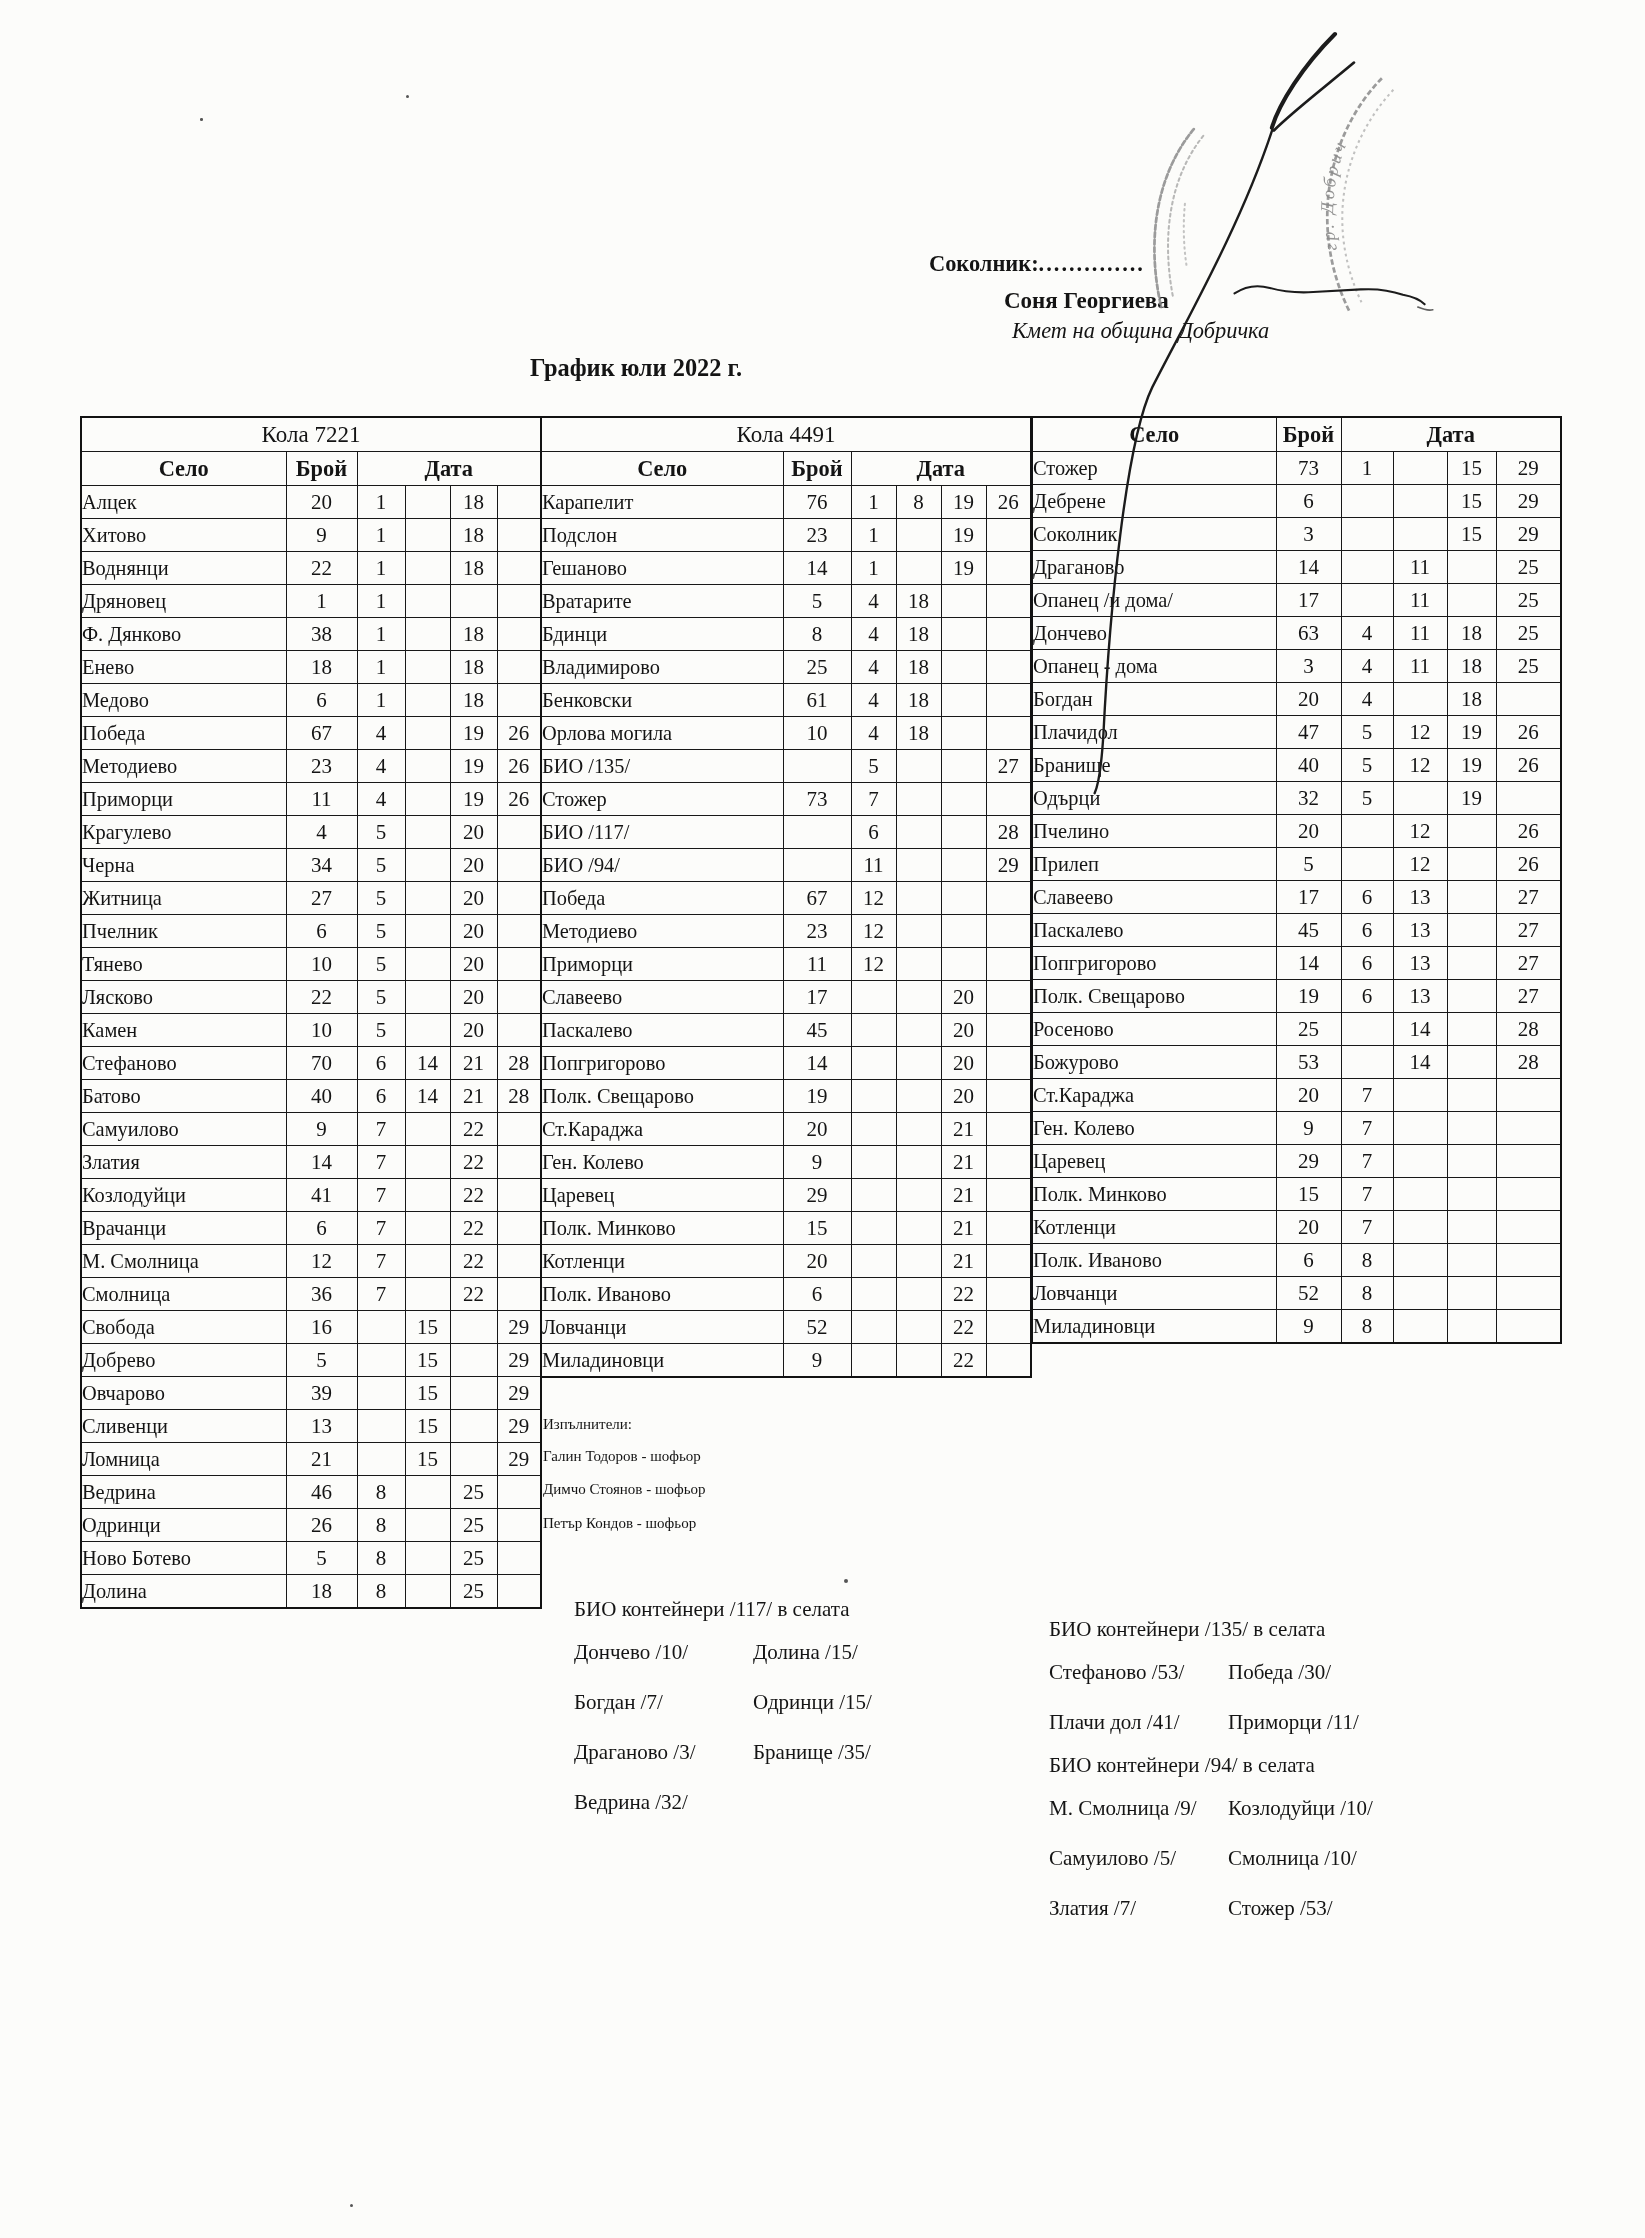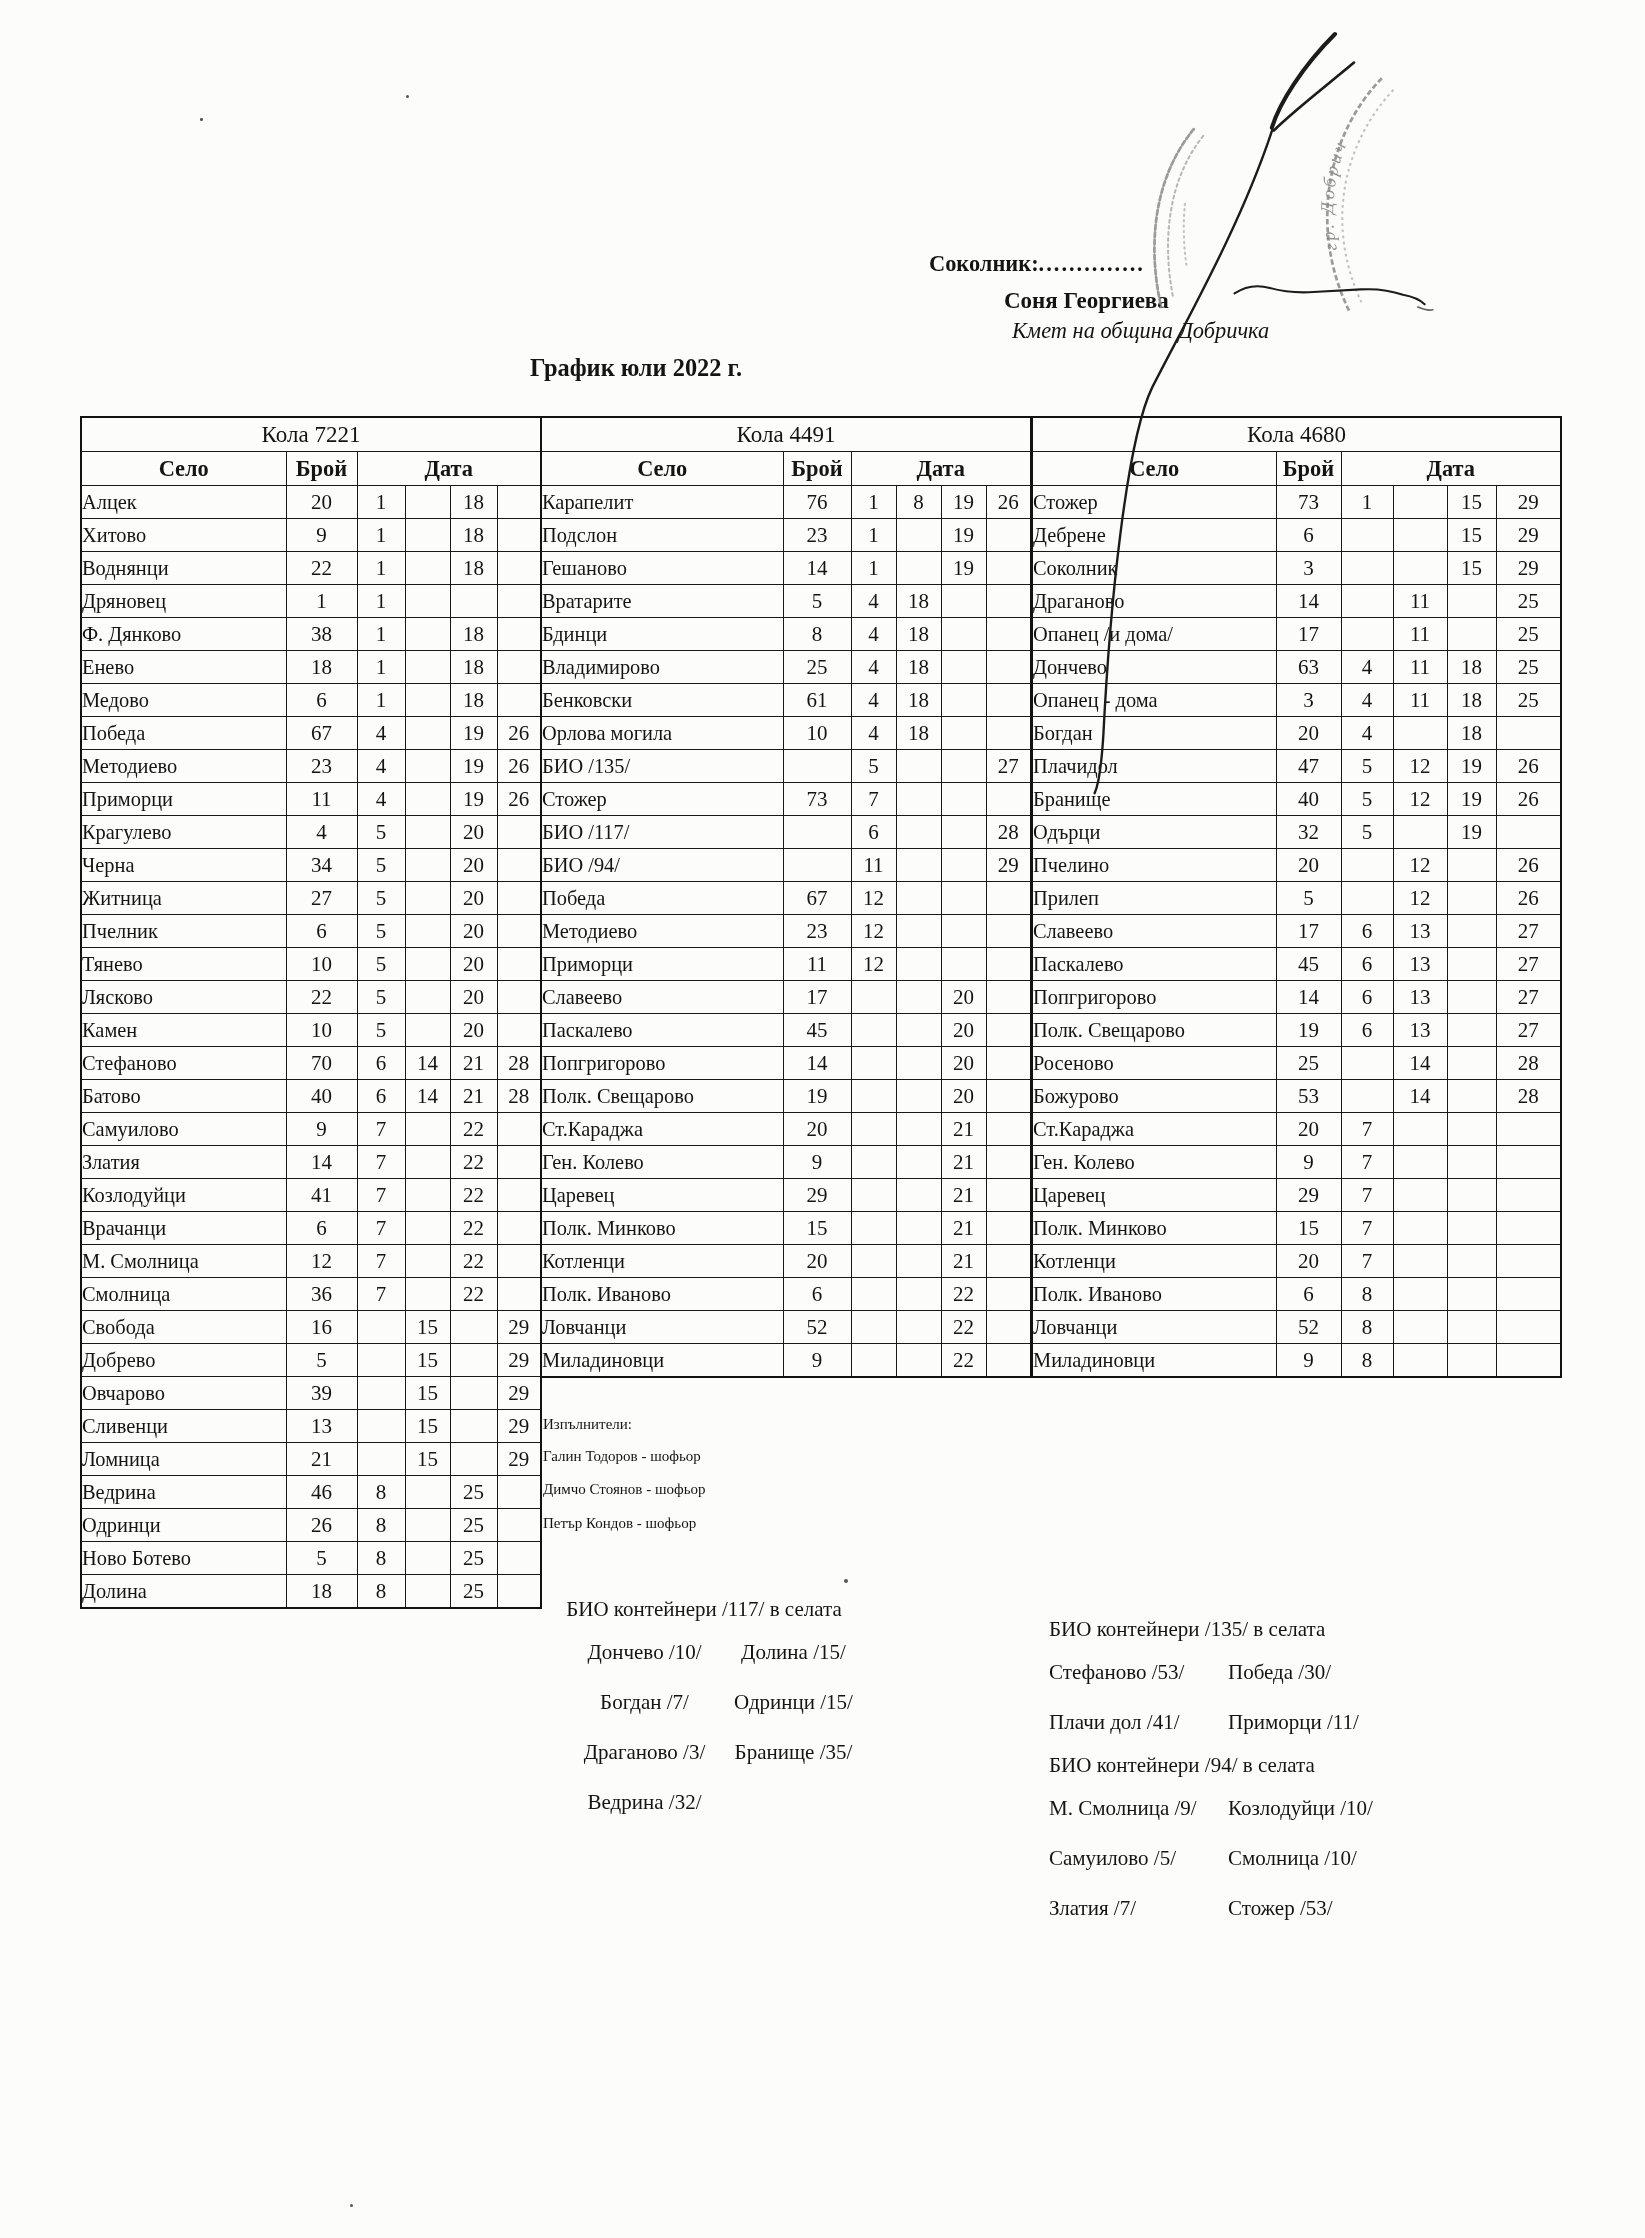--- a/index.html
+++ b/index.html
@@ -29,21 +29,21 @@
   .exec{position:absolute;left:543px;top:1416px;font-size:15px;}
   .exec .ttl{margin-bottom:15px;}
   .exec div{margin-bottom:16.3px;white-space:nowrap;}
 
   .bio{position:absolute;font-size:21px;}
   .bio .ttl{margin-bottom:17.7px;white-space:nowrap;}
   .bio .cols{display:flex;}
   .bio ul{list-style:none;margin:0;padding:0;}
   .bio ul.l{width:179px;}
   .bio li{margin-bottom:25px;white-space:nowrap;}
-  #bio117{left:555px;top:1597px;text-align:center;}
+  #bio117{left:574px;top:1597px;}
   #bio135{left:1049px;top:1617px;}
   #bio94{left:1049px;top:1753px;}
 
   
   #decor{position:absolute;left:0;top:0;pointer-events:none;z-index:6;}
   .speck{position:absolute;background:#555;border-radius:50%;}
 </style>
 </head>
 <body>
 
@@ -591,23 +591,20 @@
   <table class="sched" id="t3">
     <colgroup>
         <col style="width:244px">
         <col style="width:65px">
         <col style="width:52px">
         <col style="width:54px">
         <col style="width:49px">
         <col style="width:65px">
       </colgroup>
     <thead>
-      <tr>
-          <th class="car" colspan="6">Кола 4680</th>
-        </tr>
       <tr>
         <th class="colh">Село</th>
         <th class="colh">Брой</th>
         <th class="colh" colspan="4">Дата</th>
       </tr>
     </thead>
     <tbody>
         <tr>
           <td class="village">Стожер</td>
           <td class="num">73</td>

